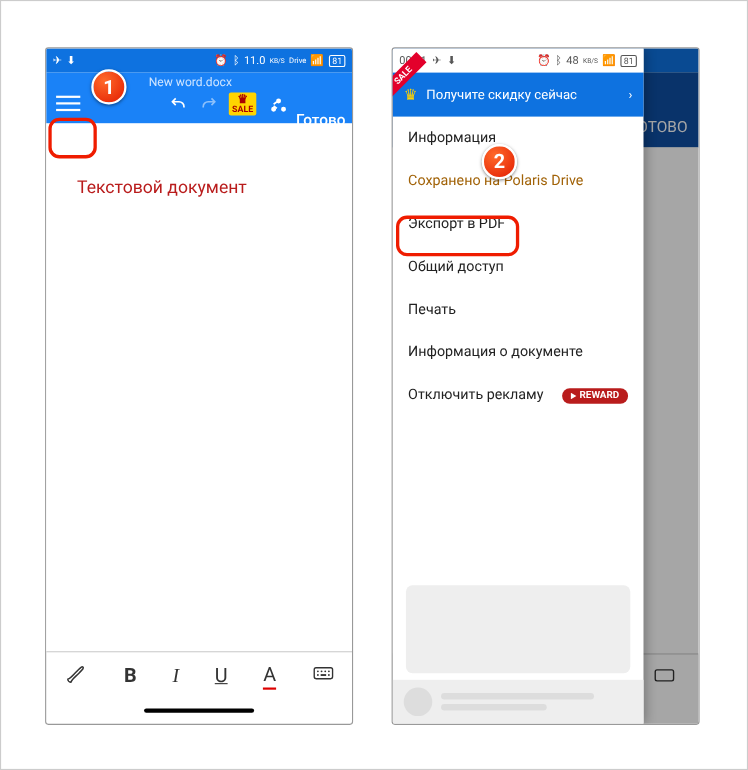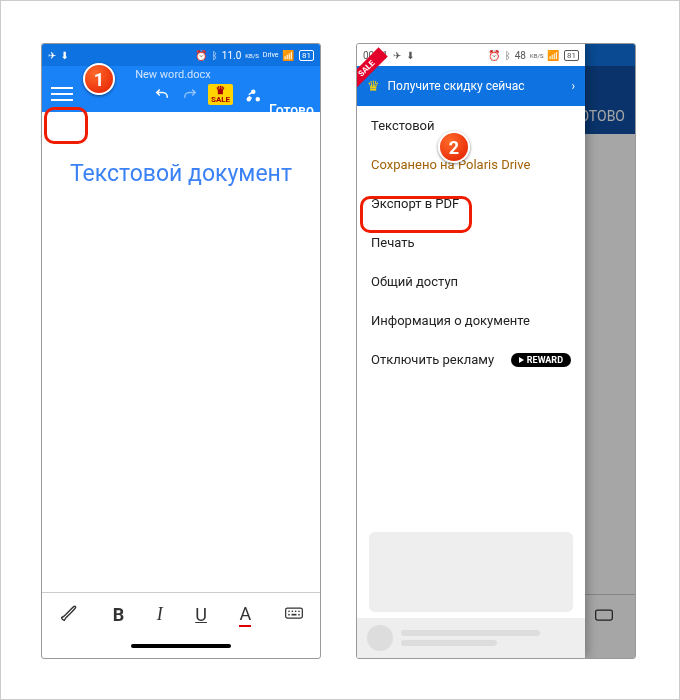--- a/index.html
+++ b/index.html
@@ -80,22 +80,22 @@
     line-height:1;
   }
   .sale-badge .crown { font-size: 11px; }
   .done { margin-left:auto; font-size: 14px; font-weight:500;margin-top:31px; }
 
   
   .docbody {
     flex: 1;
     background: #fff;
     padding: 48px 28px;
-    font-size: 23px;
-    color: #3b82f6;
+    font-size: 16px;
+    color: #b91c1c;
     height: 480px;
   }
 
   
   .formatbar {
     height: 44px;
     border-top: 1px solid #ccc;
     display: flex;
     align-items: center;
     justify-content: space-around;
@@ -155,21 +155,21 @@
   .menu { flex:1; overflow:auto; }
   .menu-item {
     font-size: 13px;
     color:#222;
     padding: 12px 14px;
     display:flex; align-items:center;
   }
   .menu-item.link { color:#a16207; }
   .reward {
     margin-left:auto;
-    background:#000000; color:#fff;
+    background:#b91c1c; color:#fff;
     border-radius: 10px;
     font-size: 9px; font-weight:bold;
     padding: 2px 8px;
     display:flex; align-items:center; gap:3px;
   }
   .reward::before {
     content:''; width:0; height:0;
     border-left:5px solid #fff; border-top:3px solid transparent; border-bottom:3px solid transparent;
   }
   .ad-slot { height:80px; background:#eee; border-radius:6px; margin:6px 12px; }
@@ -339,33 +339,33 @@
 
     <div class="promo">
       <div class="sale-ribbon">SALE</div>
       <span class="crown">♛</span>
       <span>Получите скидку сейчас</span>
       <span class="chev">›</span>
     </div>
 
     <div class="menu">
       <div class="menu-item">
-          <span>Текстовой</span>
+          <span>Информация</span>
         </div>
       <div class="menu-item link">
           <span>Сохранено на Polaris Drive</span>
         </div>
       <div class="menu-item">
           <span>Экспорт в PDF</span>
         </div>
       <div class="menu-item">
+          <span>Общий доступ</span>
+        </div>
+      <div class="menu-item">
           <span>Печать</span>
-        </div>
-      <div class="menu-item">
-          <span>Общий доступ</span>
         </div>
       <div class="menu-item">
           <span>Информация о документе</span>
         </div>
       <div class="menu-item">
         <span>Отключить рекламу</span>
         <span class="reward">REWARD</span>
       </div>
     </div>
 

